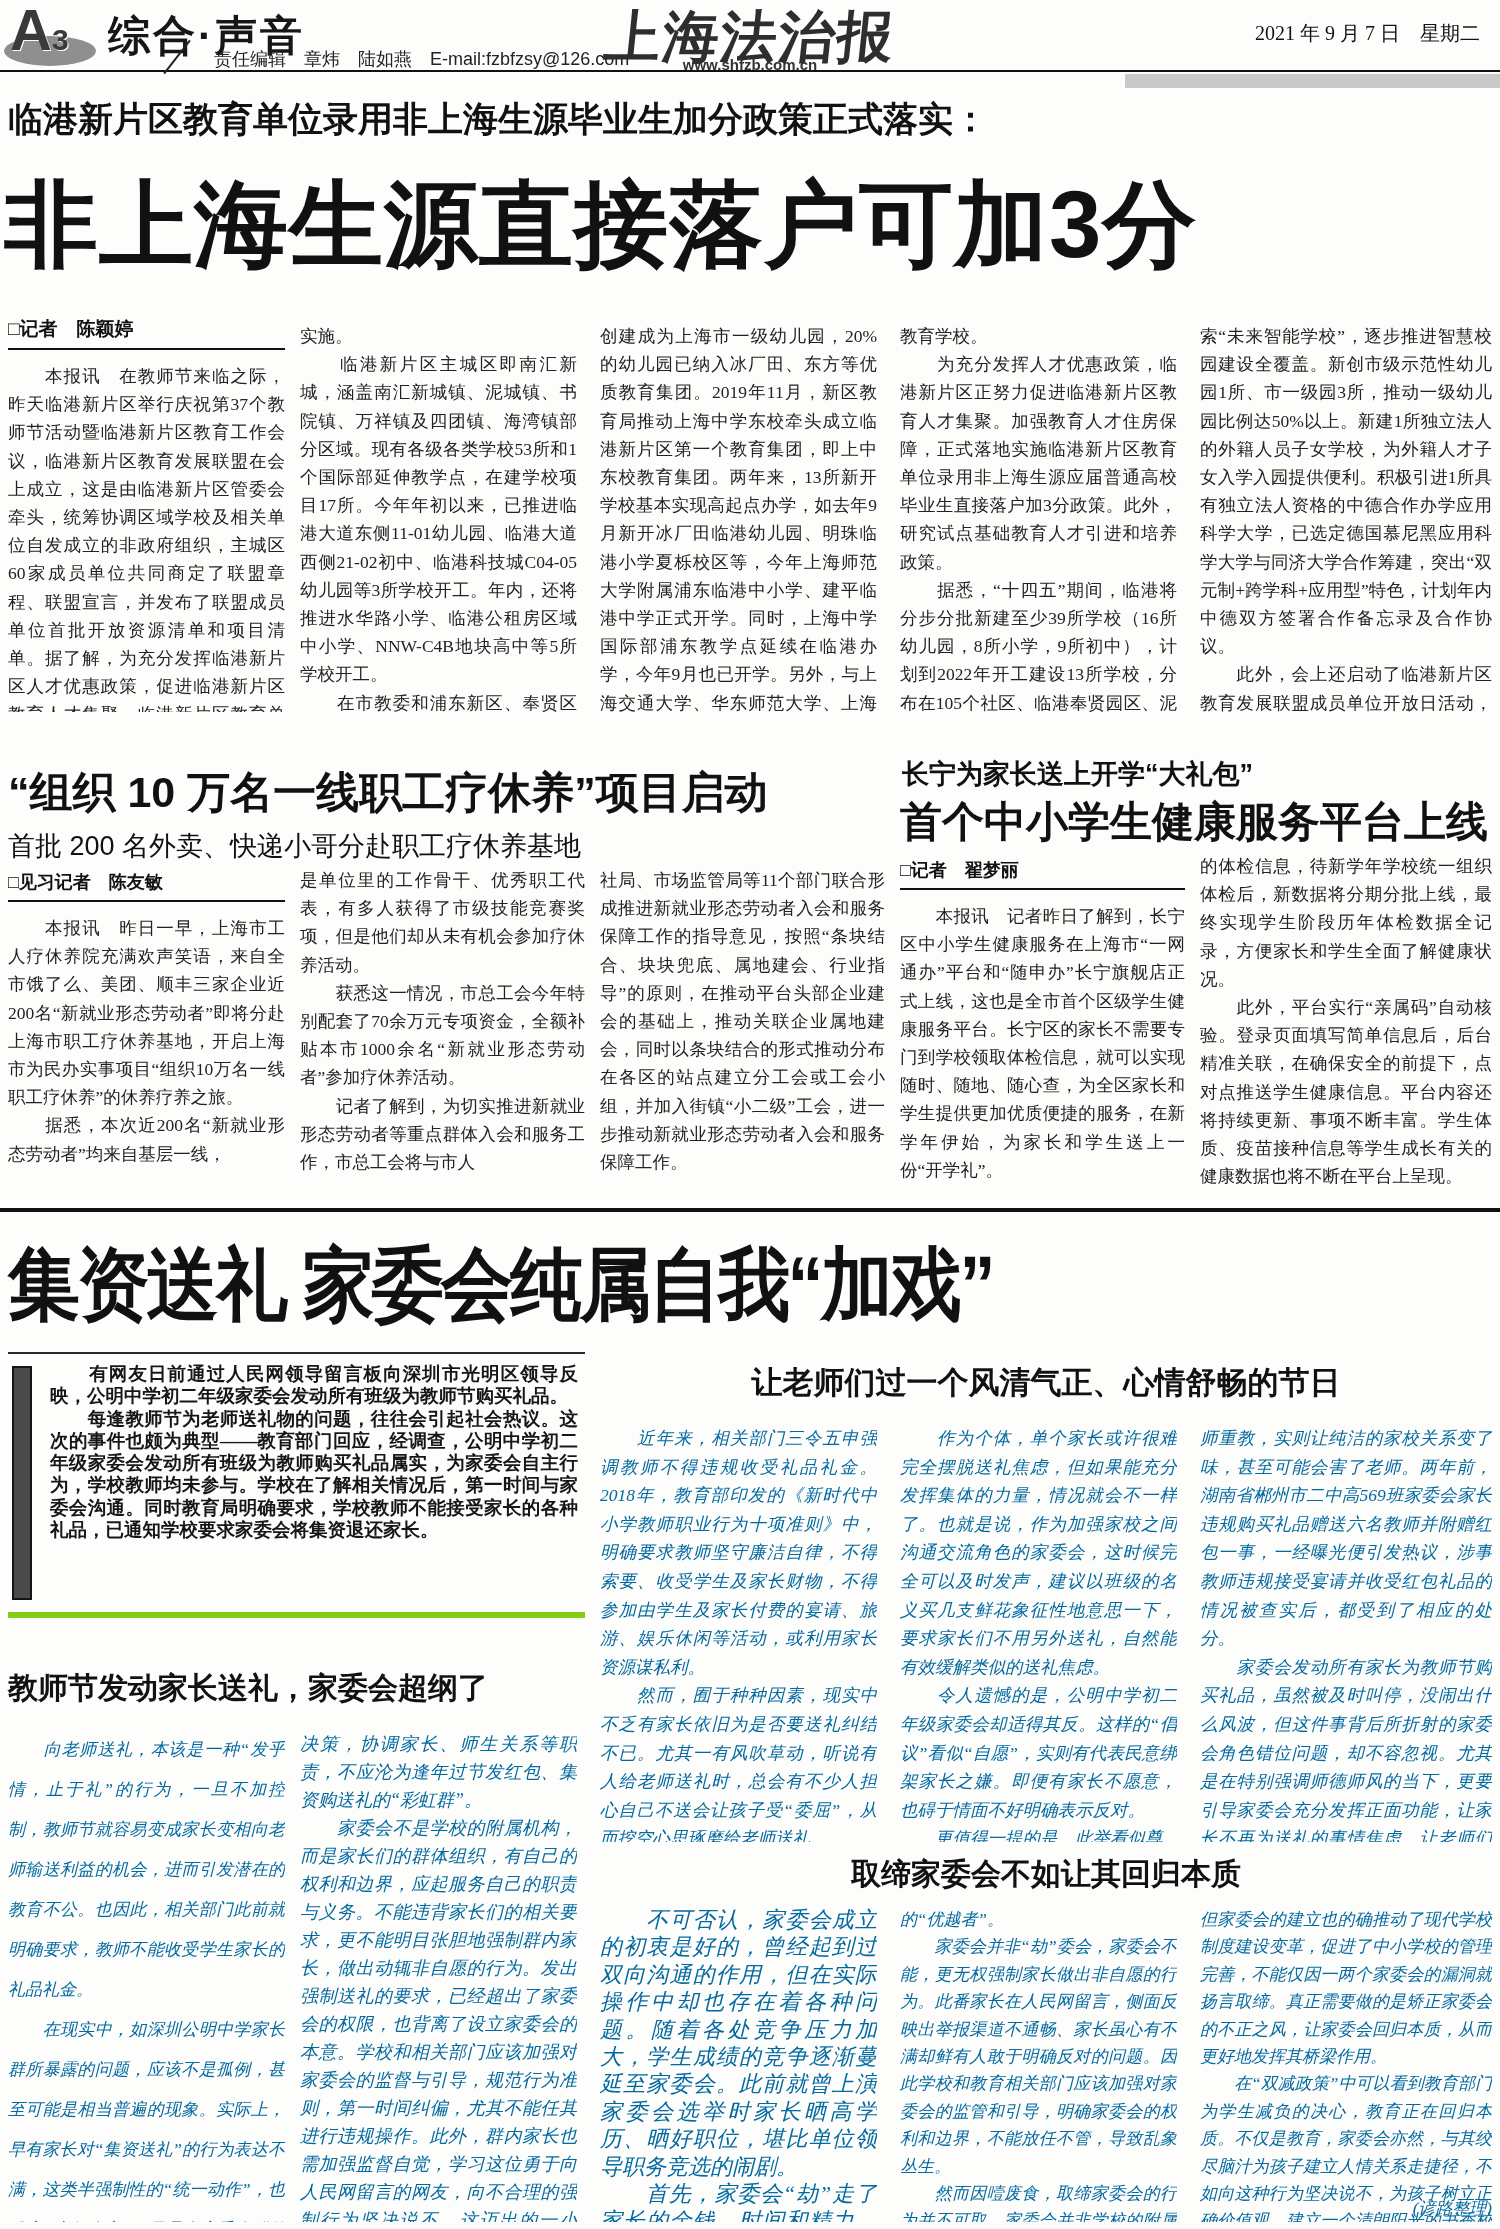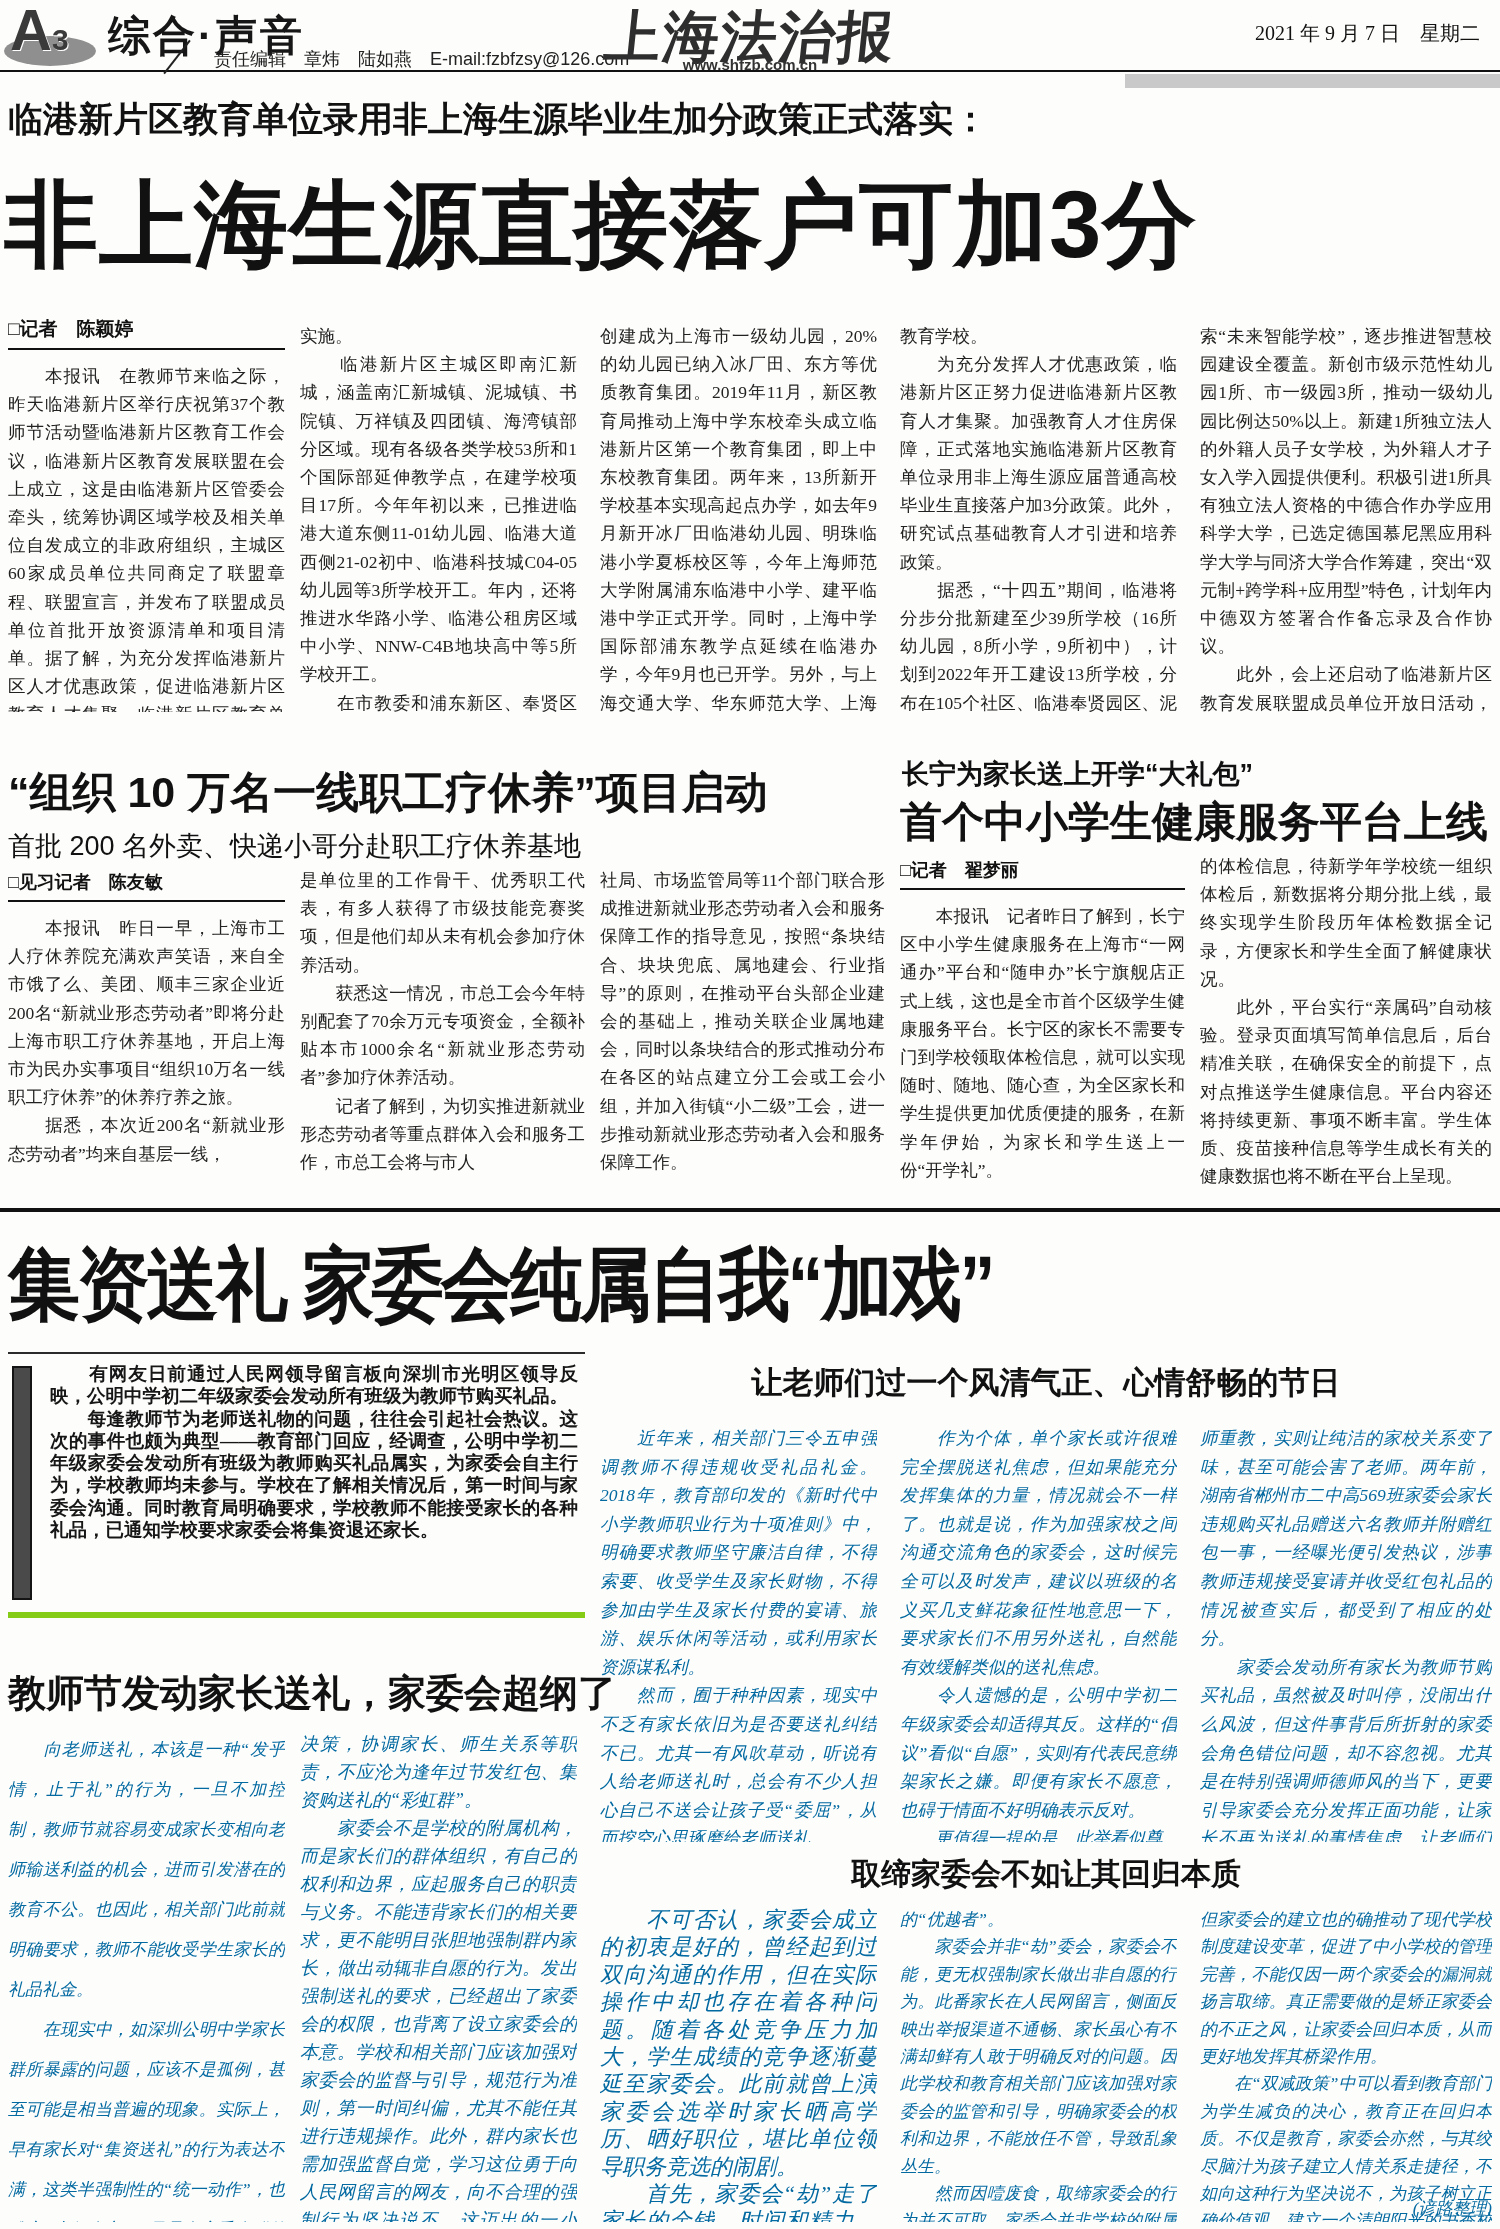--- a/index.html
+++ b/index.html
@@ -94,21 +94,21 @@
 
     <div class="abs sans center headline" style="left:600px;top:1362px;width:892px;font-size:31px;">让老师们过一个风清气正、心情舒畅的节日</div>
     <div class="abs col op" style="left:600px;top:1424px;width:277px;height:418px;">　　近年来，相关部门三令五申强调教师不得违规收受礼品礼金。2018年，教育部印发的《新时代中小学教师职业行为十项准则》中，明确要求教师坚守廉洁自律，不得索要、收受学生及家长财物，不得参加由学生及家长付费的宴请、旅游、娱乐休闲等活动，或利用家长资源谋私利。
 　　然而，囿于种种因素，现实中不乏有家长依旧为是否要送礼纠结不已。尤其一有风吹草动，听说有人给老师送礼时，总会有不少人担心自己不送会让孩子受“委屈”，从而挖空心思琢磨给老师送礼。</div>
     <div class="abs col op" style="left:900px;top:1424px;width:277px;height:418px;">　　作为个体，单个家长或许很难完全摆脱送礼焦虑，但如果能充分发挥集体的力量，情况就会不一样了。也就是说，作为加强家校之间沟通交流角色的家委会，这时候完全可以及时发声，建议以班级的名义买几支鲜花象征性地意思一下，要求家长们不用另外送礼，自然能有效缓解类似的送礼焦虑。
 　　令人遗憾的是，公明中学初二年级家委会却适得其反。这样的“倡议”看似“自愿”，实则有代表民意绑架家长之嫌。即便有家长不愿意，也碍于情面不好明确表示反对。
 　　更值得一提的是，此举看似尊</div>
     <div class="abs col op" style="left:1200px;top:1424px;width:292px;height:418px;">师重教，实则让纯洁的家校关系变了味，甚至可能会害了老师。两年前，湖南省郴州市二中高569班家委会家长违规购买礼品赠送六名教师并附赠红包一事，一经曝光便引发热议，涉事教师违规接受宴请并收受红包礼品的情况被查实后，都受到了相应的处分。
 　　家委会发动所有家长为教师节购买礼品，虽然被及时叫停，没闹出什么风波，但这件事背后所折射的家委会角色错位问题，却不容忽视。尤其是在特别强调师德师风的当下，更要引导家委会充分发挥正面功能，让家长不再为送礼的事情焦虑，让老师们过一个风清气正、心情舒畅的节日。</div>
 
-    <div class="abs sans headline" style="left:8px;top:1668px;font-size:38px;">教师节发动家长送礼，家委会超纲了</div>
+    <div class="abs sans headline" style="left:8px;top:1668px;font-size:30px;">教师节发动家长送礼，家委会超纲了</div>
     <div class="abs col op" style="left:8px;top:1730px;width:277px;height:492px;font-size:17px;line-height:40px;">　　向老师送礼，本该是一种“发乎情，止于礼”的行为，一旦不加控制，教师节就容易变成家长变相向老师输送利益的机会，进而引发潜在的教育不公。也因此，相关部门此前就明确要求，教师不能收受学生家长的礼品礼金。
 　　在现实中，如深圳公明中学家长群所暴露的问题，应该不是孤例，甚至可能是相当普遍的现象。实际上，早有家长对“集资送礼”的行为表达不满，这类半强制性的“统一动作”，也难言“大得人心”，只是在家委会群的特殊氛围下，少有人敢明确反对，大家都随大流而已。
 　　这也让人反思“家委会”本身存在的必要性及其行为的合理边界在哪里。家委会群严格意义上说，是一个严肃的工作群，它承担的参与、监督学校管理和</div>
     <div class="abs col op" style="left:300px;top:1730px;width:277px;height:492px;font-size:18px;line-height:28px;">决策，协调家长、师生关系等职责，不应沦为逢年过节发红包、集资购送礼的“彩虹群”。
 　　家委会不是学校的附属机构，而是家长们的群体组织，有自己的权利和边界，应起服务自己的职责与义务。不能违背家长们的相关要求，更不能明目张胆地强制群内家长，做出动辄非自愿的行为。发出强制送礼的要求，已经超出了家委会的权限，也背离了设立家委会的本意。学校和相关部门应该加强对家委会的监督与引导，规范行为准则，第一时间纠偏，尤其不能任其进行违规操作。此外，群内家长也需加强监督自觉，学习这位勇于向人民网留言的网友，向不合理的强制行为坚决说不。这迈出的一小步，小则是对家长群体行为规范化的一次提醒，大则是对教育公平的一种潜在推动，也值得点赞和肯定。</div>
 
     <div class="abs sans center headline" style="left:600px;top:1854px;width:892px;font-size:30px;">取缔家委会不如让其回归本质</div>
     <div class="abs col op" style="left:600px;top:1906px;width:277px;height:316px;font-size:22px;line-height:27.4px;">　　不可否认，家委会成立的初衷是好的，曾经起到过双向沟通的作用，但在实际操作中却也存在着各种问题。随着各处竞争压力加大，学生成绩的竞争逐渐蔓延至家委会。此前就曾上演家委会选举时家长晒高学历、晒好职位，堪比单位领导职务竞选的闹剧。
 　　首先，家委会“劫”走了家长的金钱、时间和精力。许多家长表示在加入家委会之后，每天除了忙自己的本职工作，还要完成学校布置给家委会的任务。其次，家委会“劫”走了孩子平等竞争的权利。部分家委会成员的孩子，俨然成了班级里</div>
     <div class="abs col op" style="left:900px;top:1906px;width:277px;height:316px;font-size:17px;line-height:27.4px;">的“优越者”。

